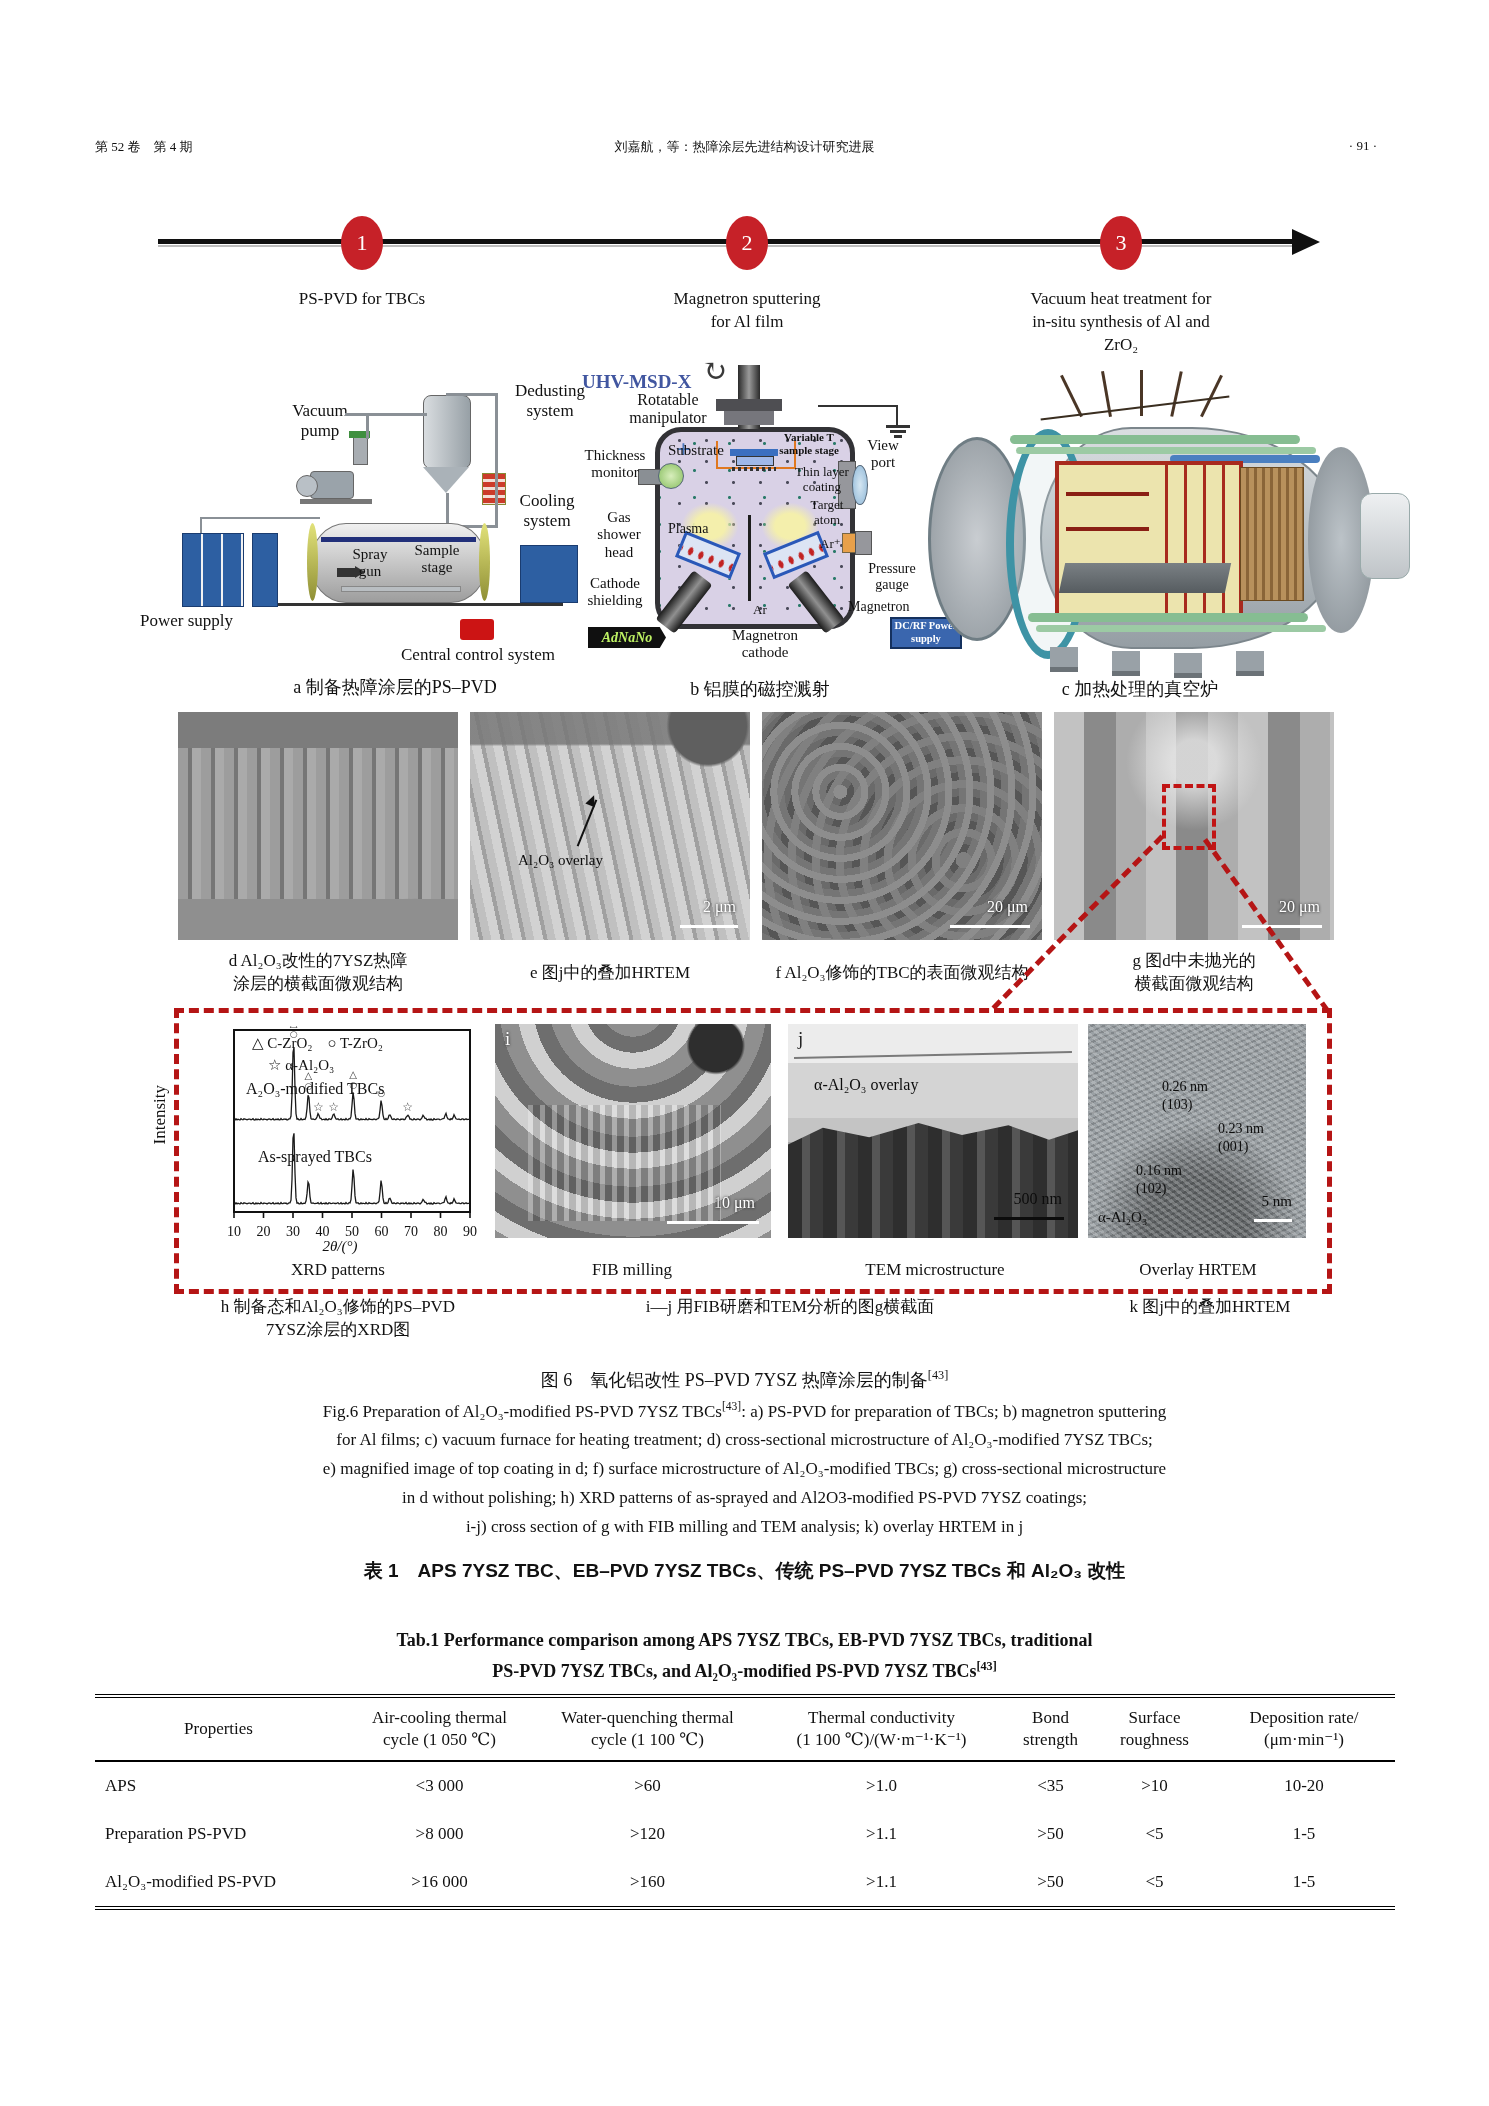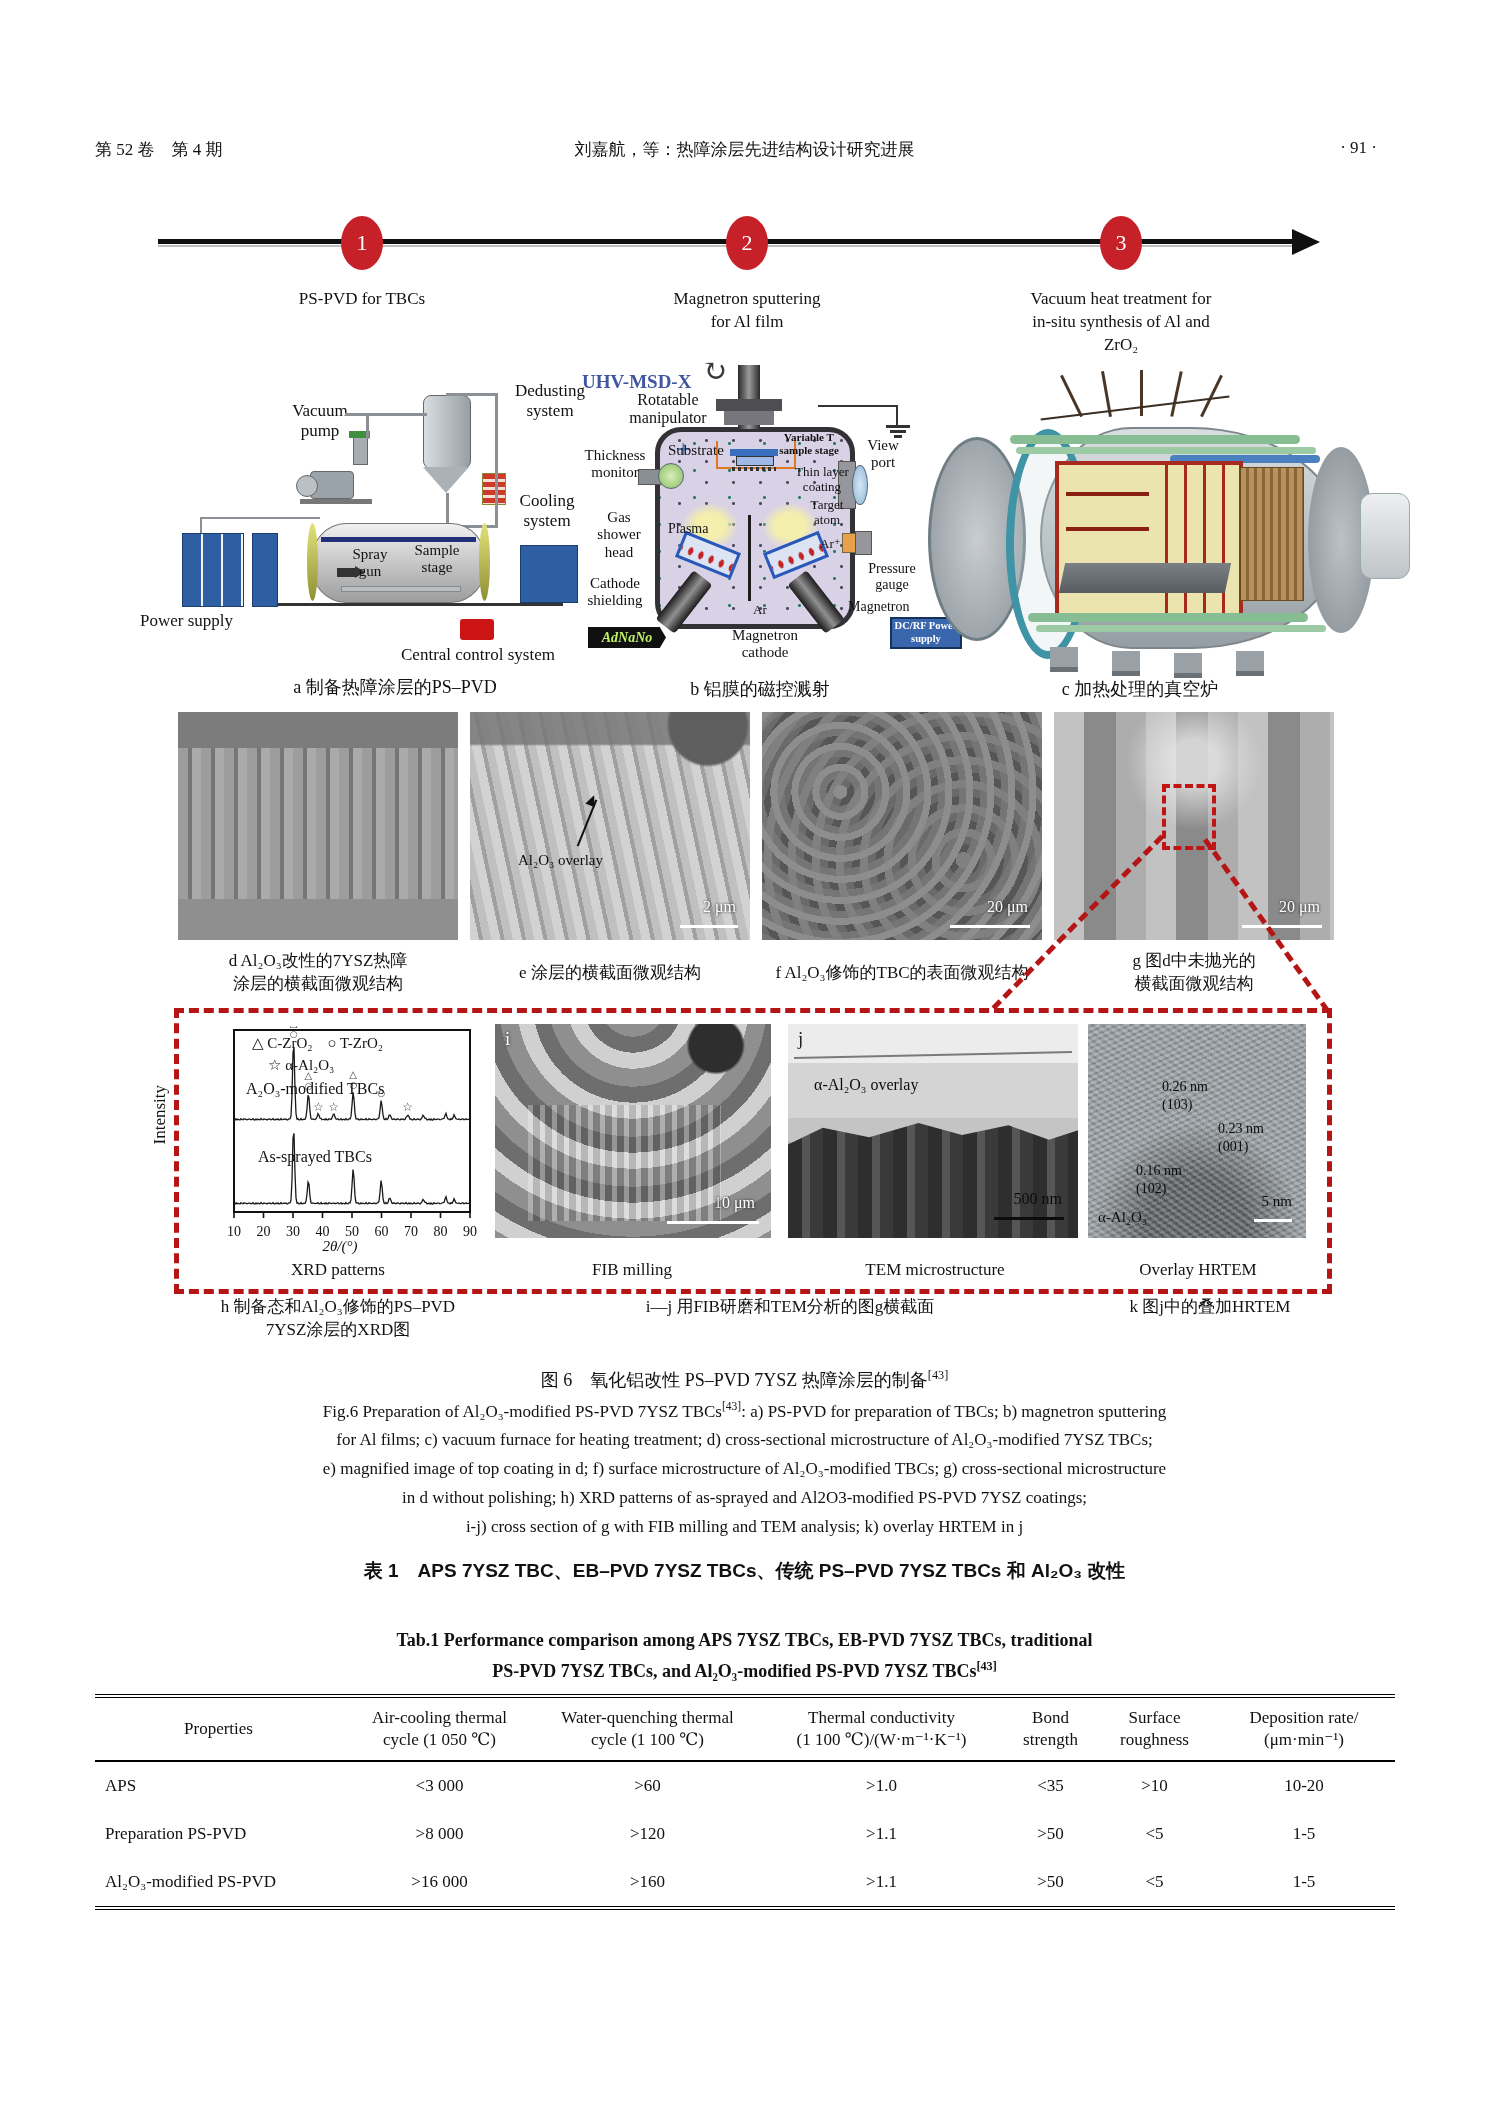--- a/index.html
+++ b/index.html
@@ -4,21 +4,21 @@
 <style>
   html,body{margin:0;padding:0;background:#888;}
   .page{position:relative;width:1489px;height:2106px;background:#ffffff;margin:0 auto;
         font-family:"Liberation Serif","DejaVu Serif",serif;color:#111;overflow:hidden;}
   .abs{position:absolute;}
   .ctr{text-align:center;}
   .pre{white-space:pre-line;}
   sup{font-size:68%;}
 
   
-  .hdr{top:138px;font-size:17px;}
+  .hdr{top:138px;font-size:13px;}
   
   .tl-line{left:158px;top:239px;width:1140px;height:5px;background:#101010;}
   .tl-shadow{left:158px;top:245px;width:1140px;height:2px;background:#bdbdbd;}
   .tl-arrow{left:1292px;top:229px;width:0;height:0;border-left:28px solid #101010;
             border-top:13px solid transparent;border-bottom:13px solid transparent;}
   .tl-circle{width:42px;height:54px;border-radius:50%;background:#c62128;color:#fff;
              display:flex;align-items:center;justify-content:center;font-size:22px;}
   .tl-label{font-size:17px;line-height:1.35;}
 
   
@@ -294,21 +294,21 @@
     <div class="scale-t" style="right:14px;bottom:24px;">20 μm</div>
     <div class="scale-b" style="right:12px;bottom:12px;width:80px;"></div>
   </div>
   <div class="abs sem sem-g" style="left:1054px;top:712px;">
     <div class="abs" style="left:108px;top:72px;width:46px;height:58px;border:4px dashed #c11414;"></div>
     <div class="scale-t" style="right:14px;bottom:24px;">20 μm</div>
     <div class="scale-b" style="right:12px;bottom:12px;width:80px;"></div>
   </div>
   <div class="abs semcap ctr pre" style="left:168px;top:950px;width:300px;">d Al₂O₃改性的7YSZ热障
 涂层的横截面微观结构</div>
-  <div class="abs semcap ctr" style="left:460px;top:962px;width:300px;">e 涂层的横截面微观结构</div>
+  <div class="abs semcap ctr" style="left:460px;top:962px;width:300px;">e 图j中的叠加HRTEM</div>
   <div class="abs semcap ctr" style="left:742px;top:962px;width:320px;">f Al₂O₃修饰的TBC的表面微观结构</div>
   <div class="abs semcap ctr pre" style="left:1044px;top:950px;width:300px;">g 图d中未抛光的
 横截面微观结构</div>
 
   <div class="abs conn" style="left:1164px;top:838px;width:241px;transform:rotate(134.5deg);"></div>
   <div class="abs conn" style="left:1207px;top:838px;width:211px;transform:rotate(54.4deg);"></div>
 
   <div class="abs dash-box" style="left:174px;top:1008px;width:1148px;height:276px;"></div>
 
   <div class="abs" style="left:150px;top:1085px;writing-mode:vertical-rl;transform:rotate(180deg);font-size:17px;">Intensity</div>

